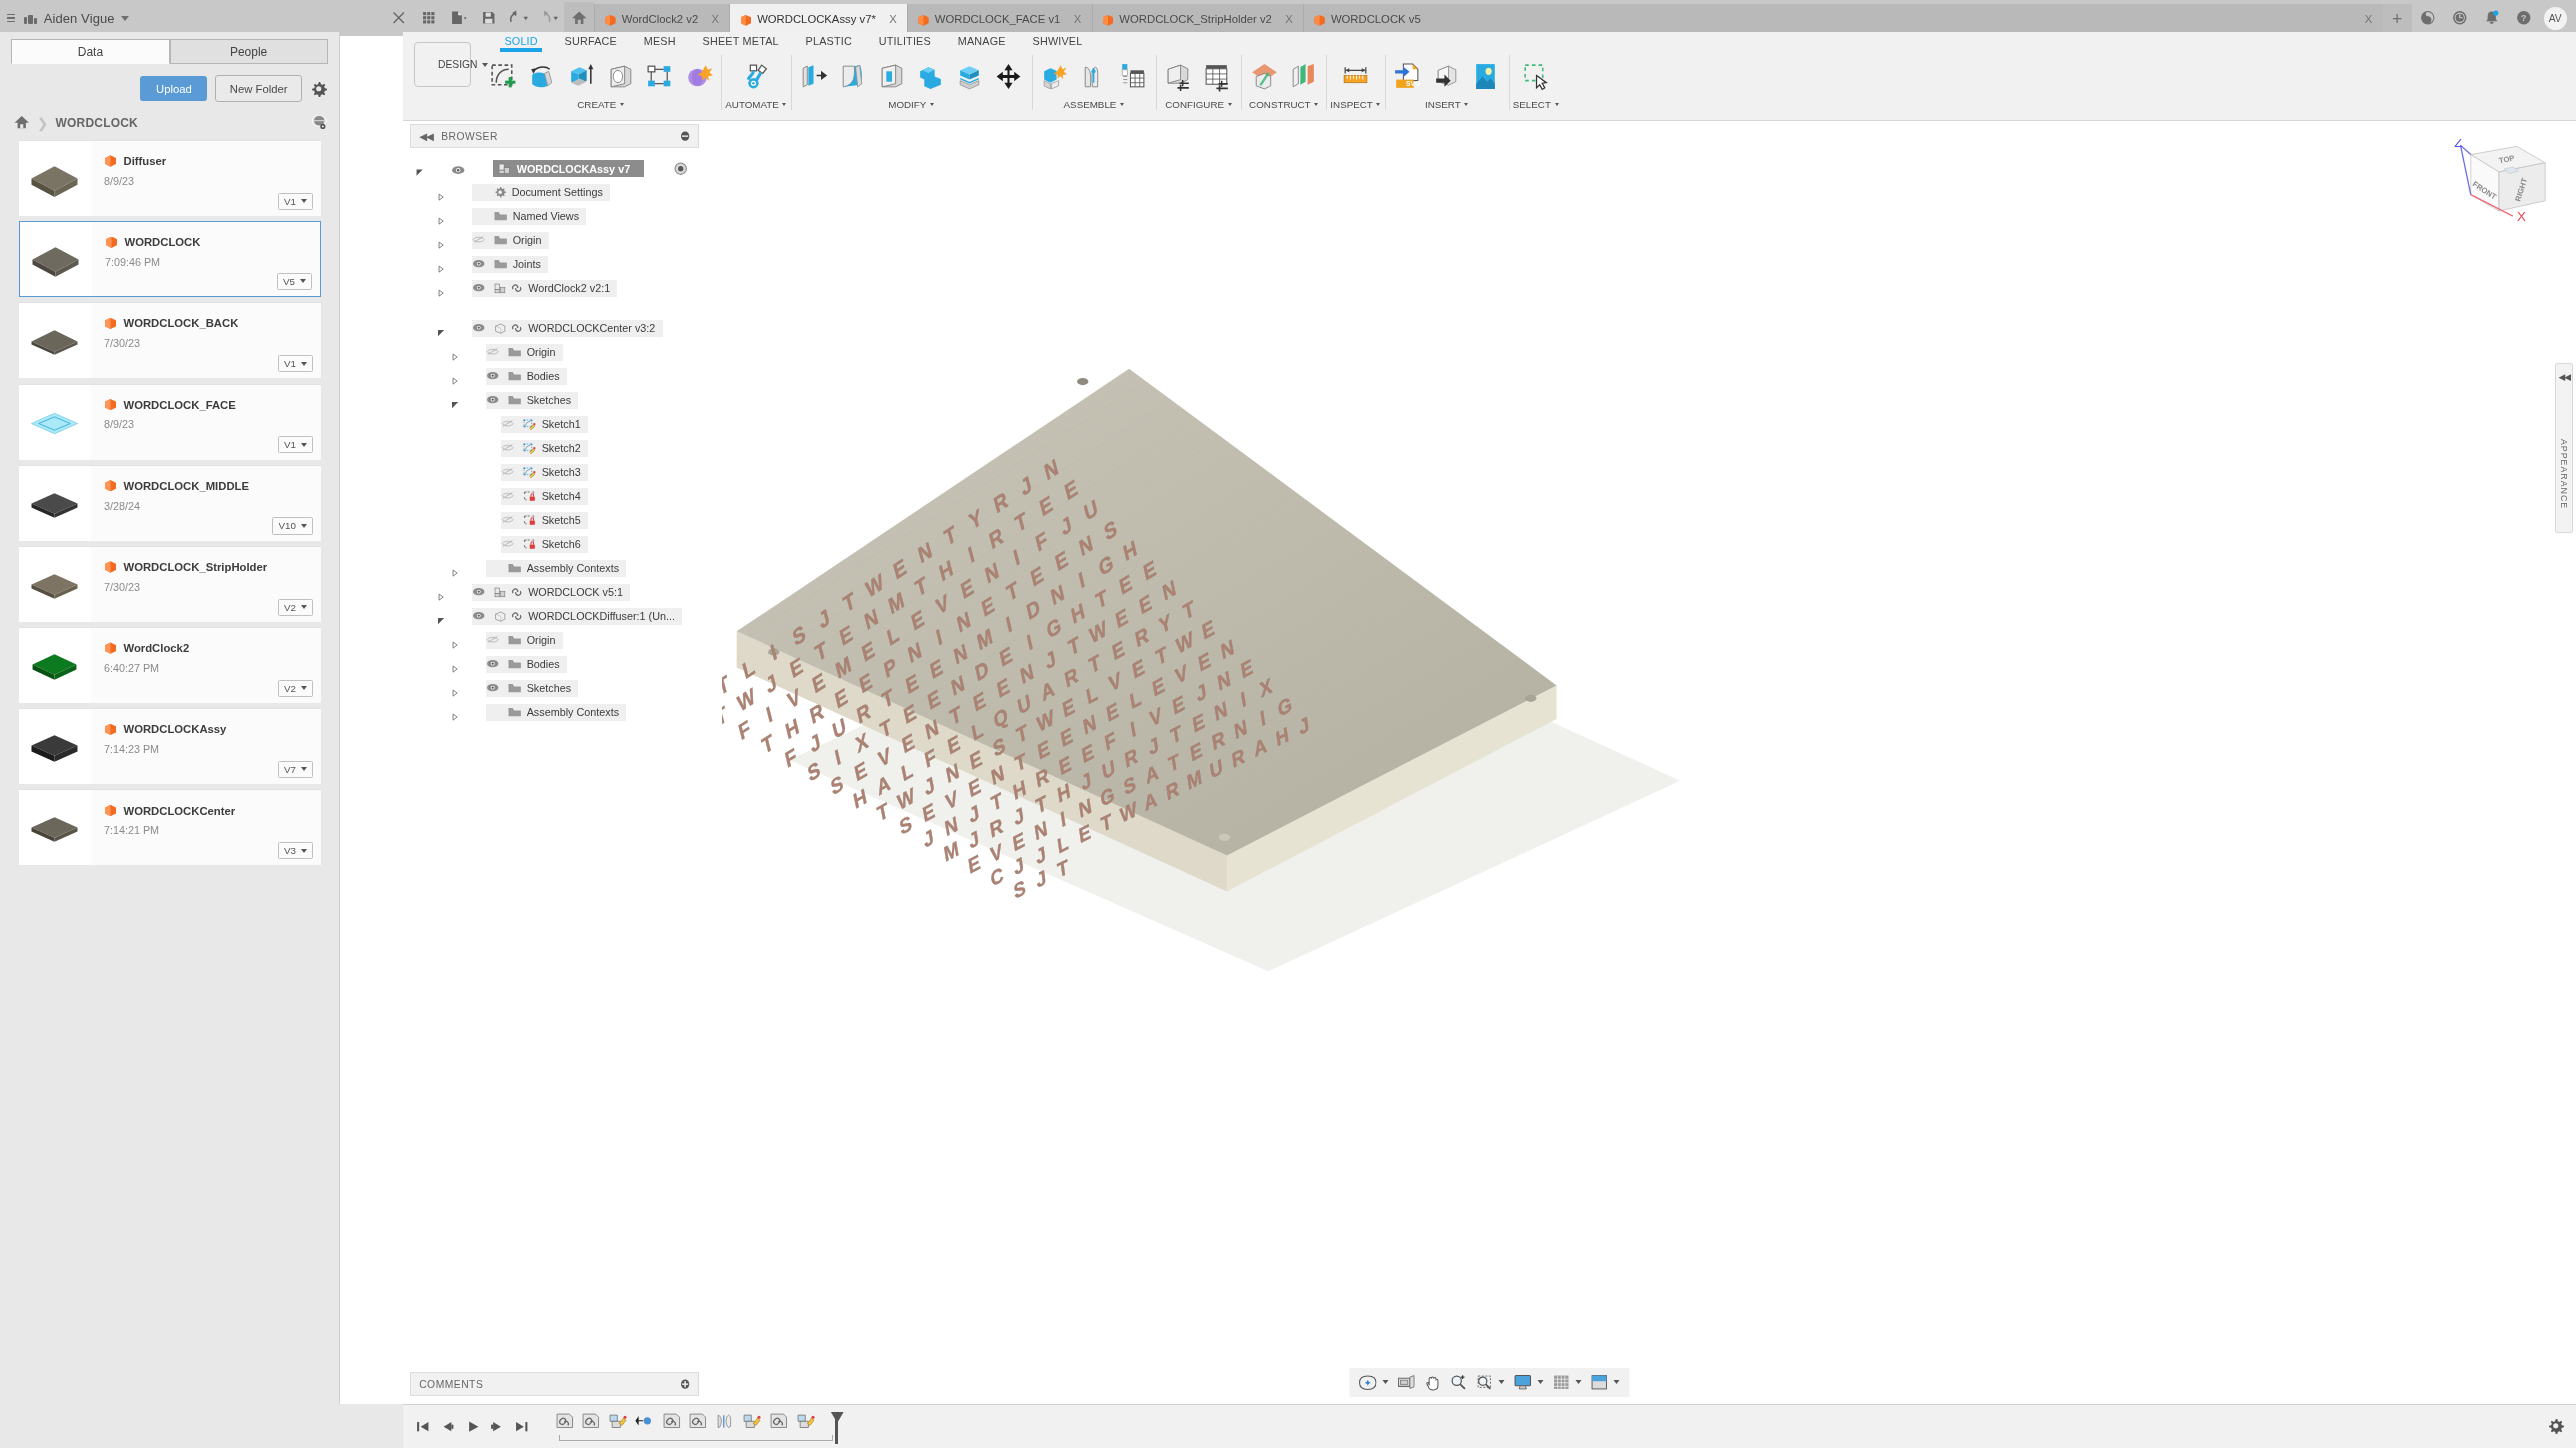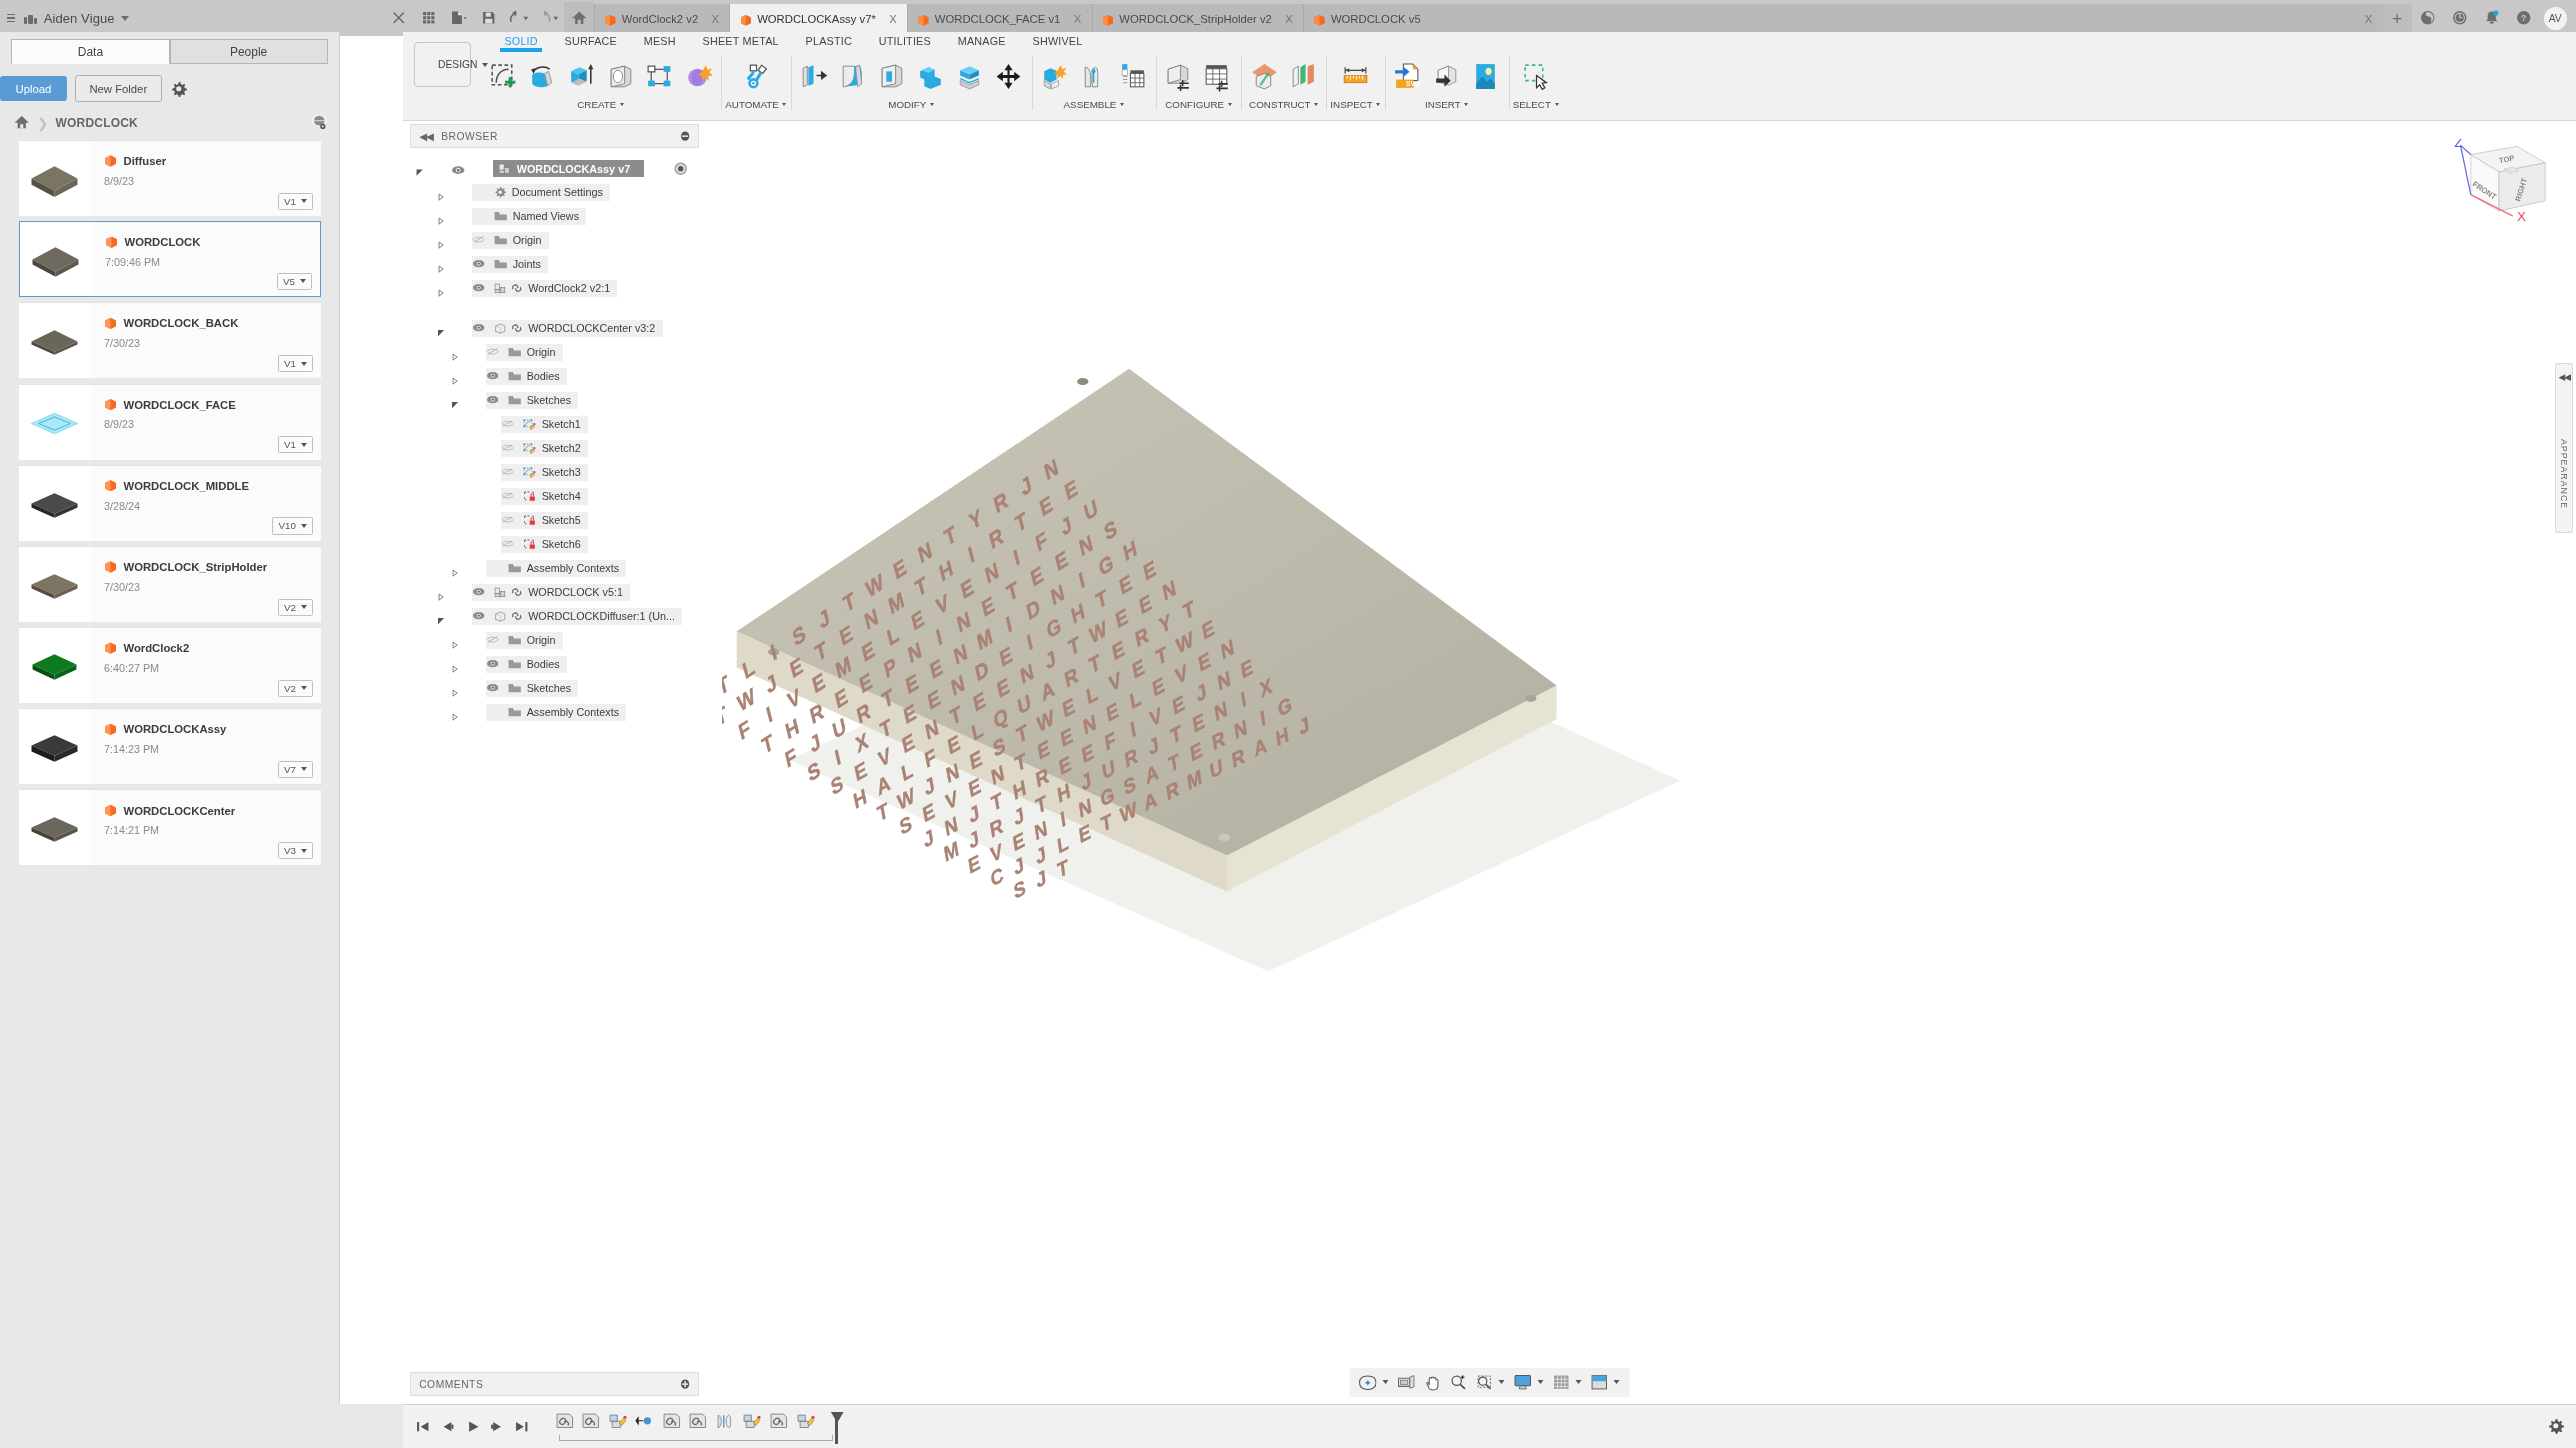--- a/index.html
+++ b/index.html
@@ -78,21 +78,21 @@
   .panel .plabel{ font-size:9.8px; color:#4a4a4a; display:flex; align-items:center; gap:3.6px; margin-top:-2.1px;}
   .plabel .dc{ width:0;height:0;border-left:2.6px solid transparent;border-right:2.6px solid transparent;border-top:3.6px solid #555;}
 
   
   .datapanel{ position:absolute; left:0; top:32px; width:340px; bottom:0; background:#e8e8e8;
               border-right:0.5px solid #cfcfcf; }
   .dp-tabs{ display:flex; padding:7.2px 11.3px 0 11.3px; }
   .dp-tab{ flex:1; height:25px; display:flex; align-items:center; justify-content:center;
            font-size:12px; color:#444; border:0.5px solid #b5b5b5; background:#e0e0e0;}
   .dp-tab.active{ background:#fbfbfb; border-bottom-color:#fbfbfb; }
-  .dp-actions{ display:flex; align-items:center; justify-content:flex-start; gap:8.2px; padding:11.3px 11.3px 0 0;}
+  .dp-actions{ display:flex; align-items:center; justify-content:flex-end; gap:8.2px; padding:11.3px 11.3px 0 0;}
   .btn-upload{ background:#5b9bd5; color:#fff; font-size:11.3px; padding:6.7px 15.5px; border-radius:3.1px; }
   .btn-newfolder{ background:#eaeaea; color:#4a4a4a; font-size:11.3px; padding:6.2px 13.4px; border:0.5px solid #b0b0b0; border-radius:3.1px;}
   .gear{ width:17.5px;height:17.5px; }
 
   .crumb{ display:flex; align-items:center; gap:7.2px; padding:12.4px 11.3px 0 14.4px; }
   .crumb .chev{ color:#c2c2c2; font-size:13.4px; }
   .crumb .ctxt{ font-size:12px; color:#666; font-weight:bold; letter-spacing:0.2px;}
   .crumb .globe{ margin-left:auto; }
 
   .filelist{ margin-top:8.2px; }

